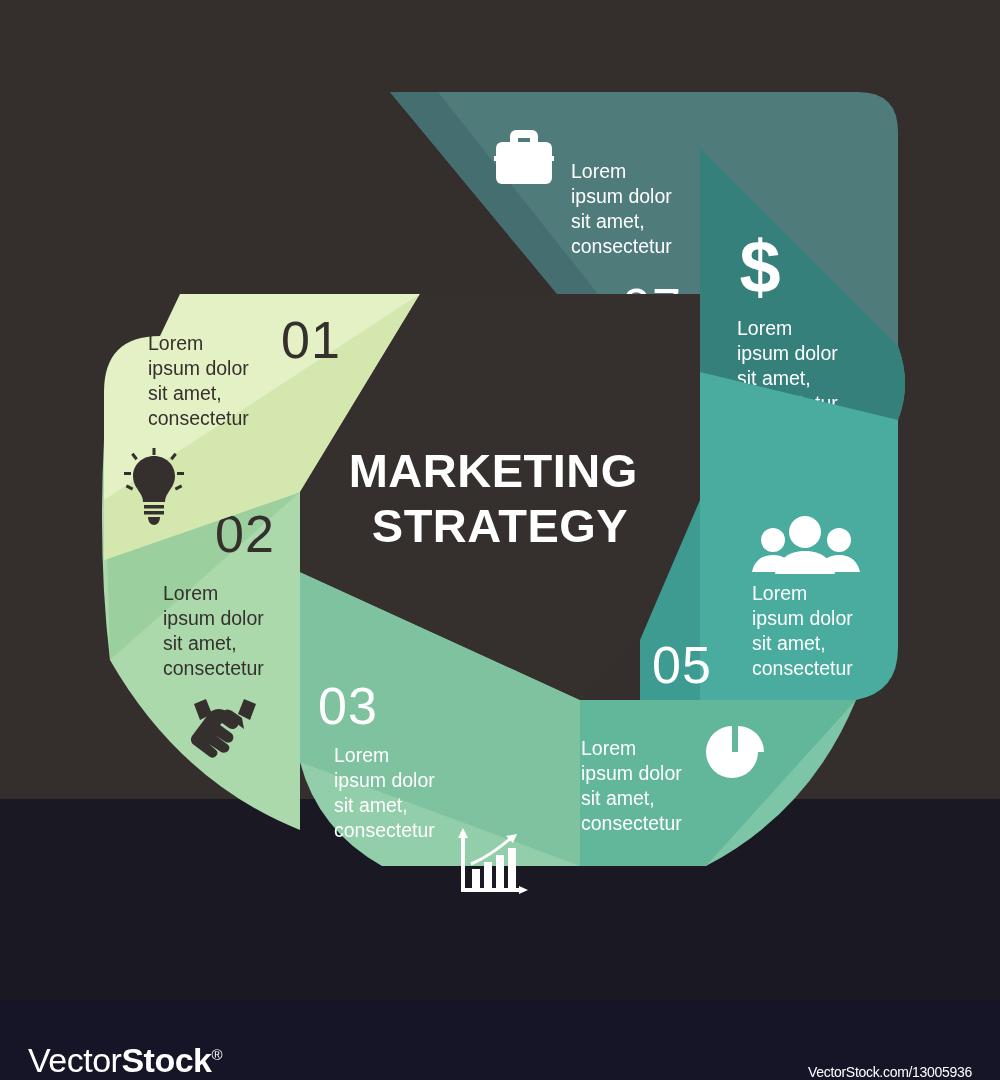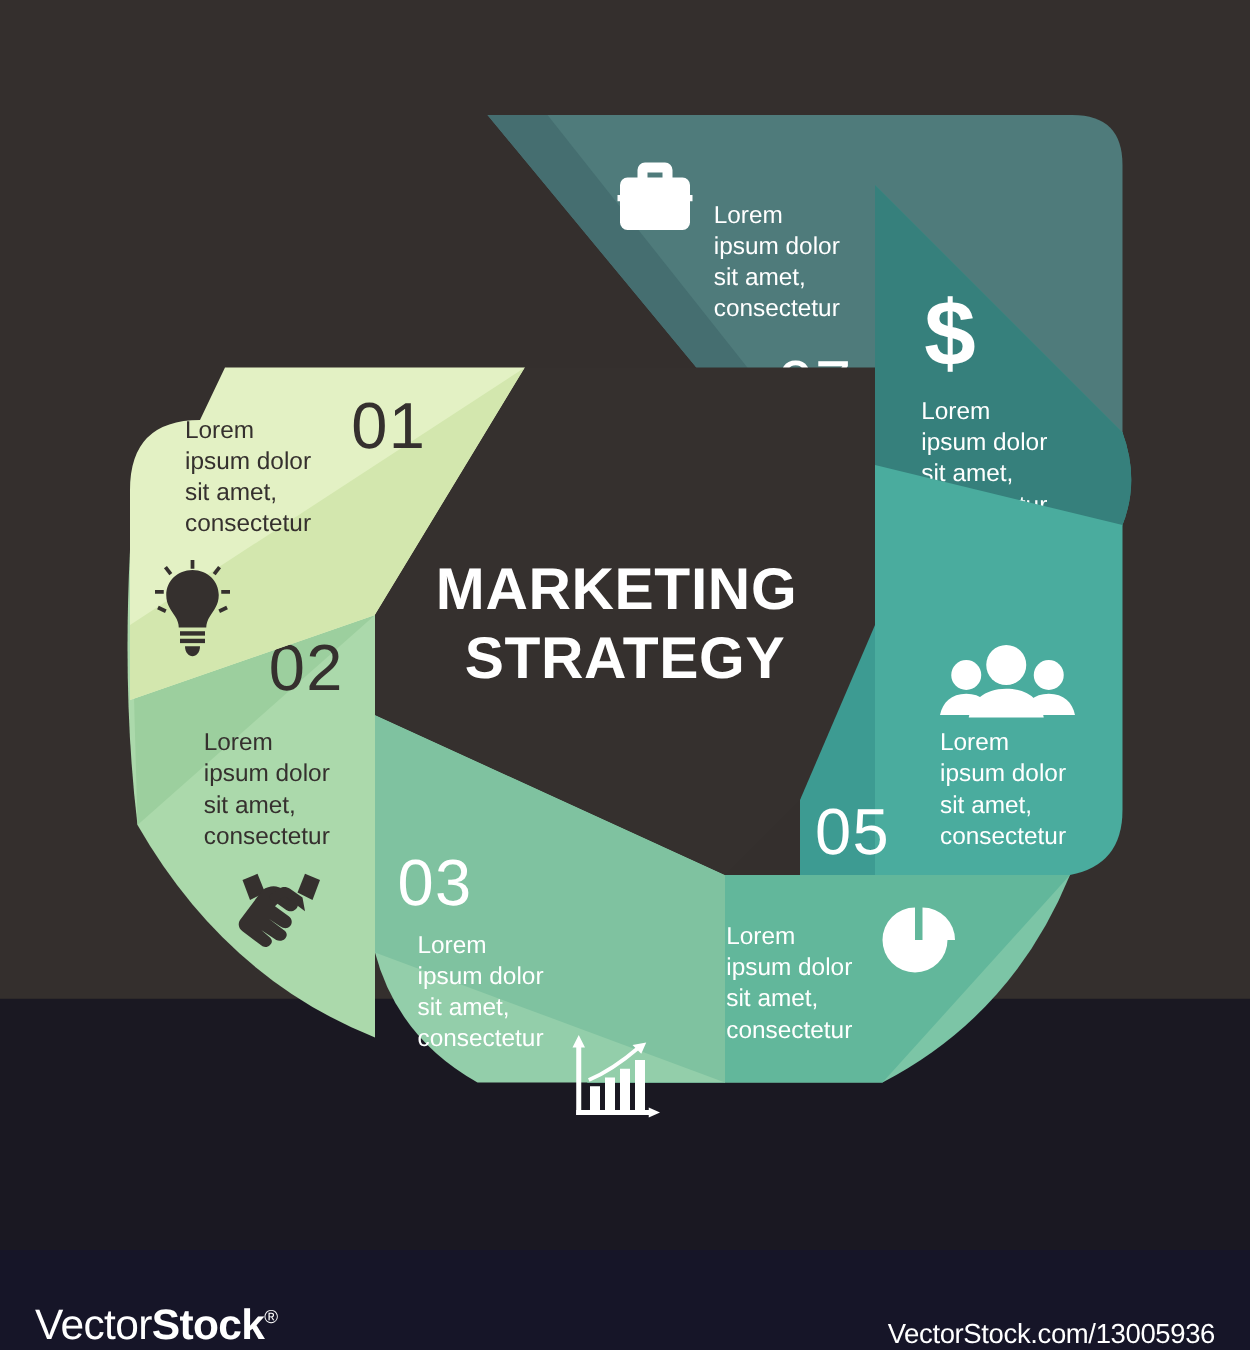--- a/index.html
+++ b/index.html
@@ -76,21 +76,21 @@
   #wm-logo .thin { font-weight: 300; }
   #wm-logo .bold { font-weight: 700; }
   #wm-logo .reg {
     font-size: 15px;
     vertical-align: super;
     font-weight: 300;
   }
   #wm-url {
     color: #ffffff;
     font-family: "Liberation Sans", sans-serif;
-    font-size: 22px;
+    font-size: 14px;
     letter-spacing: -0.3px;
     white-space: nowrap;
   }
 </style>
 </head>
 <body>
 
 <div id="stage">
 
   <div id="canvas-area" style="background: rgb(52, 47, 45);">

